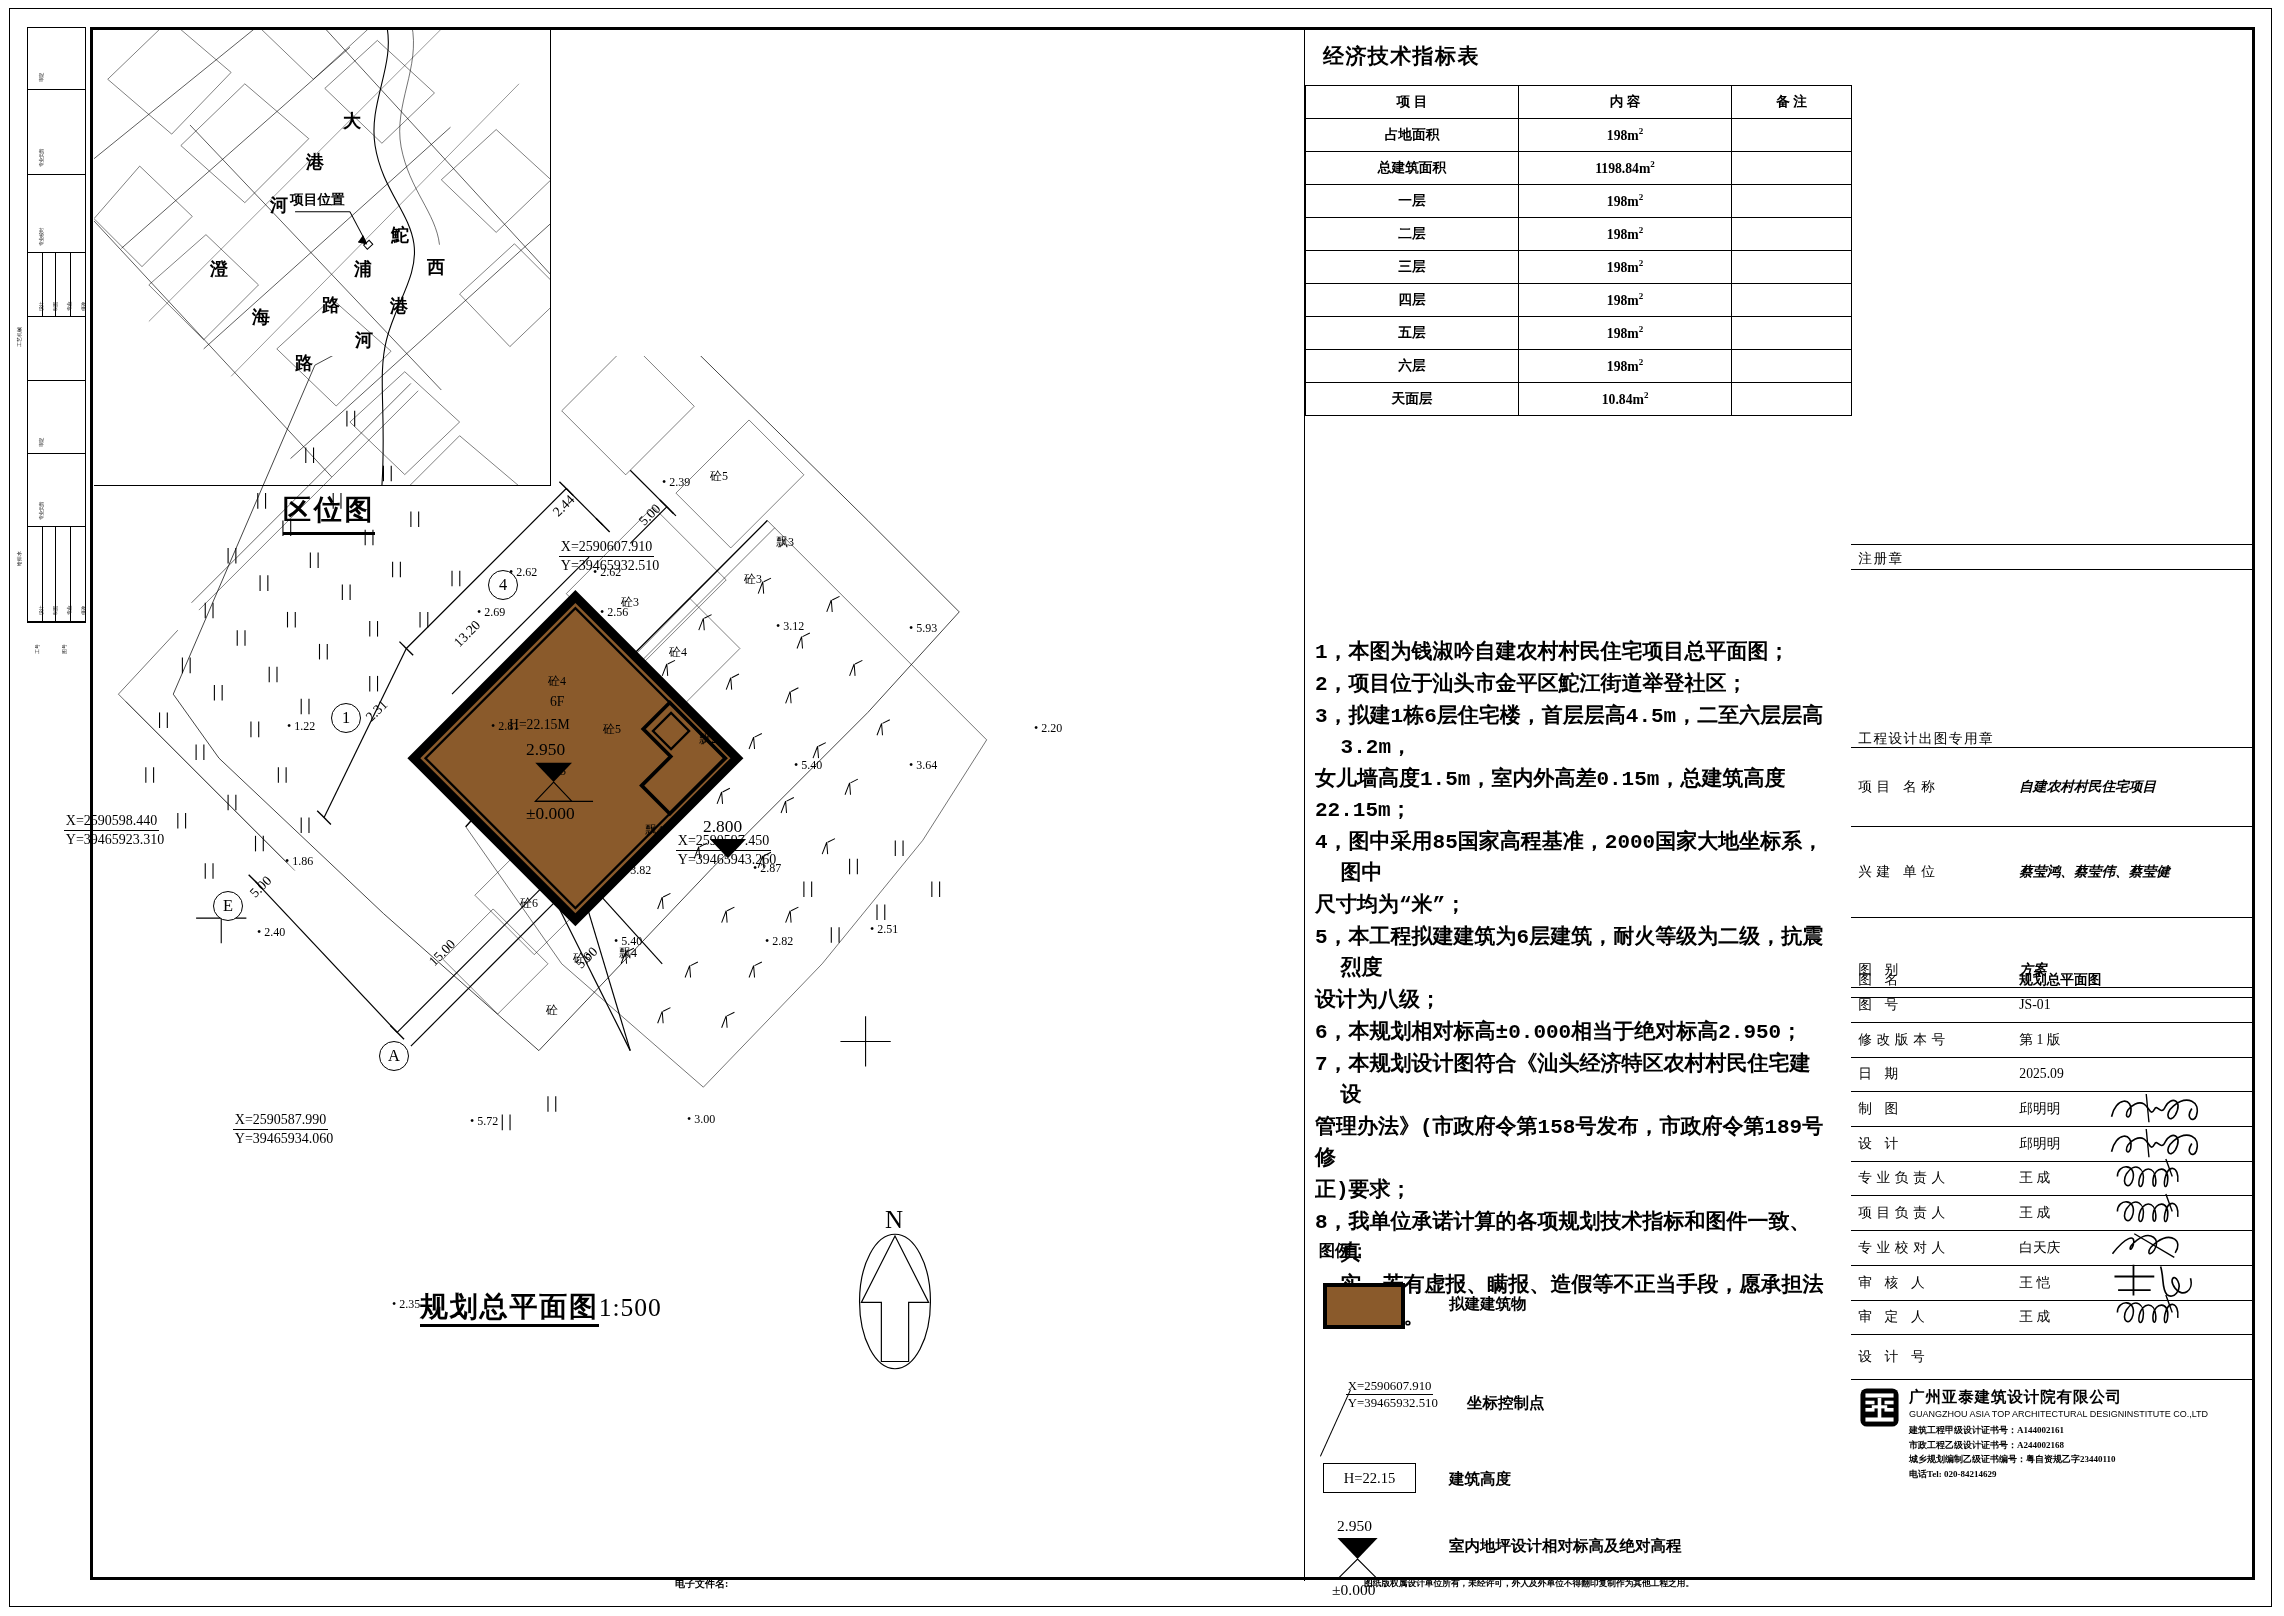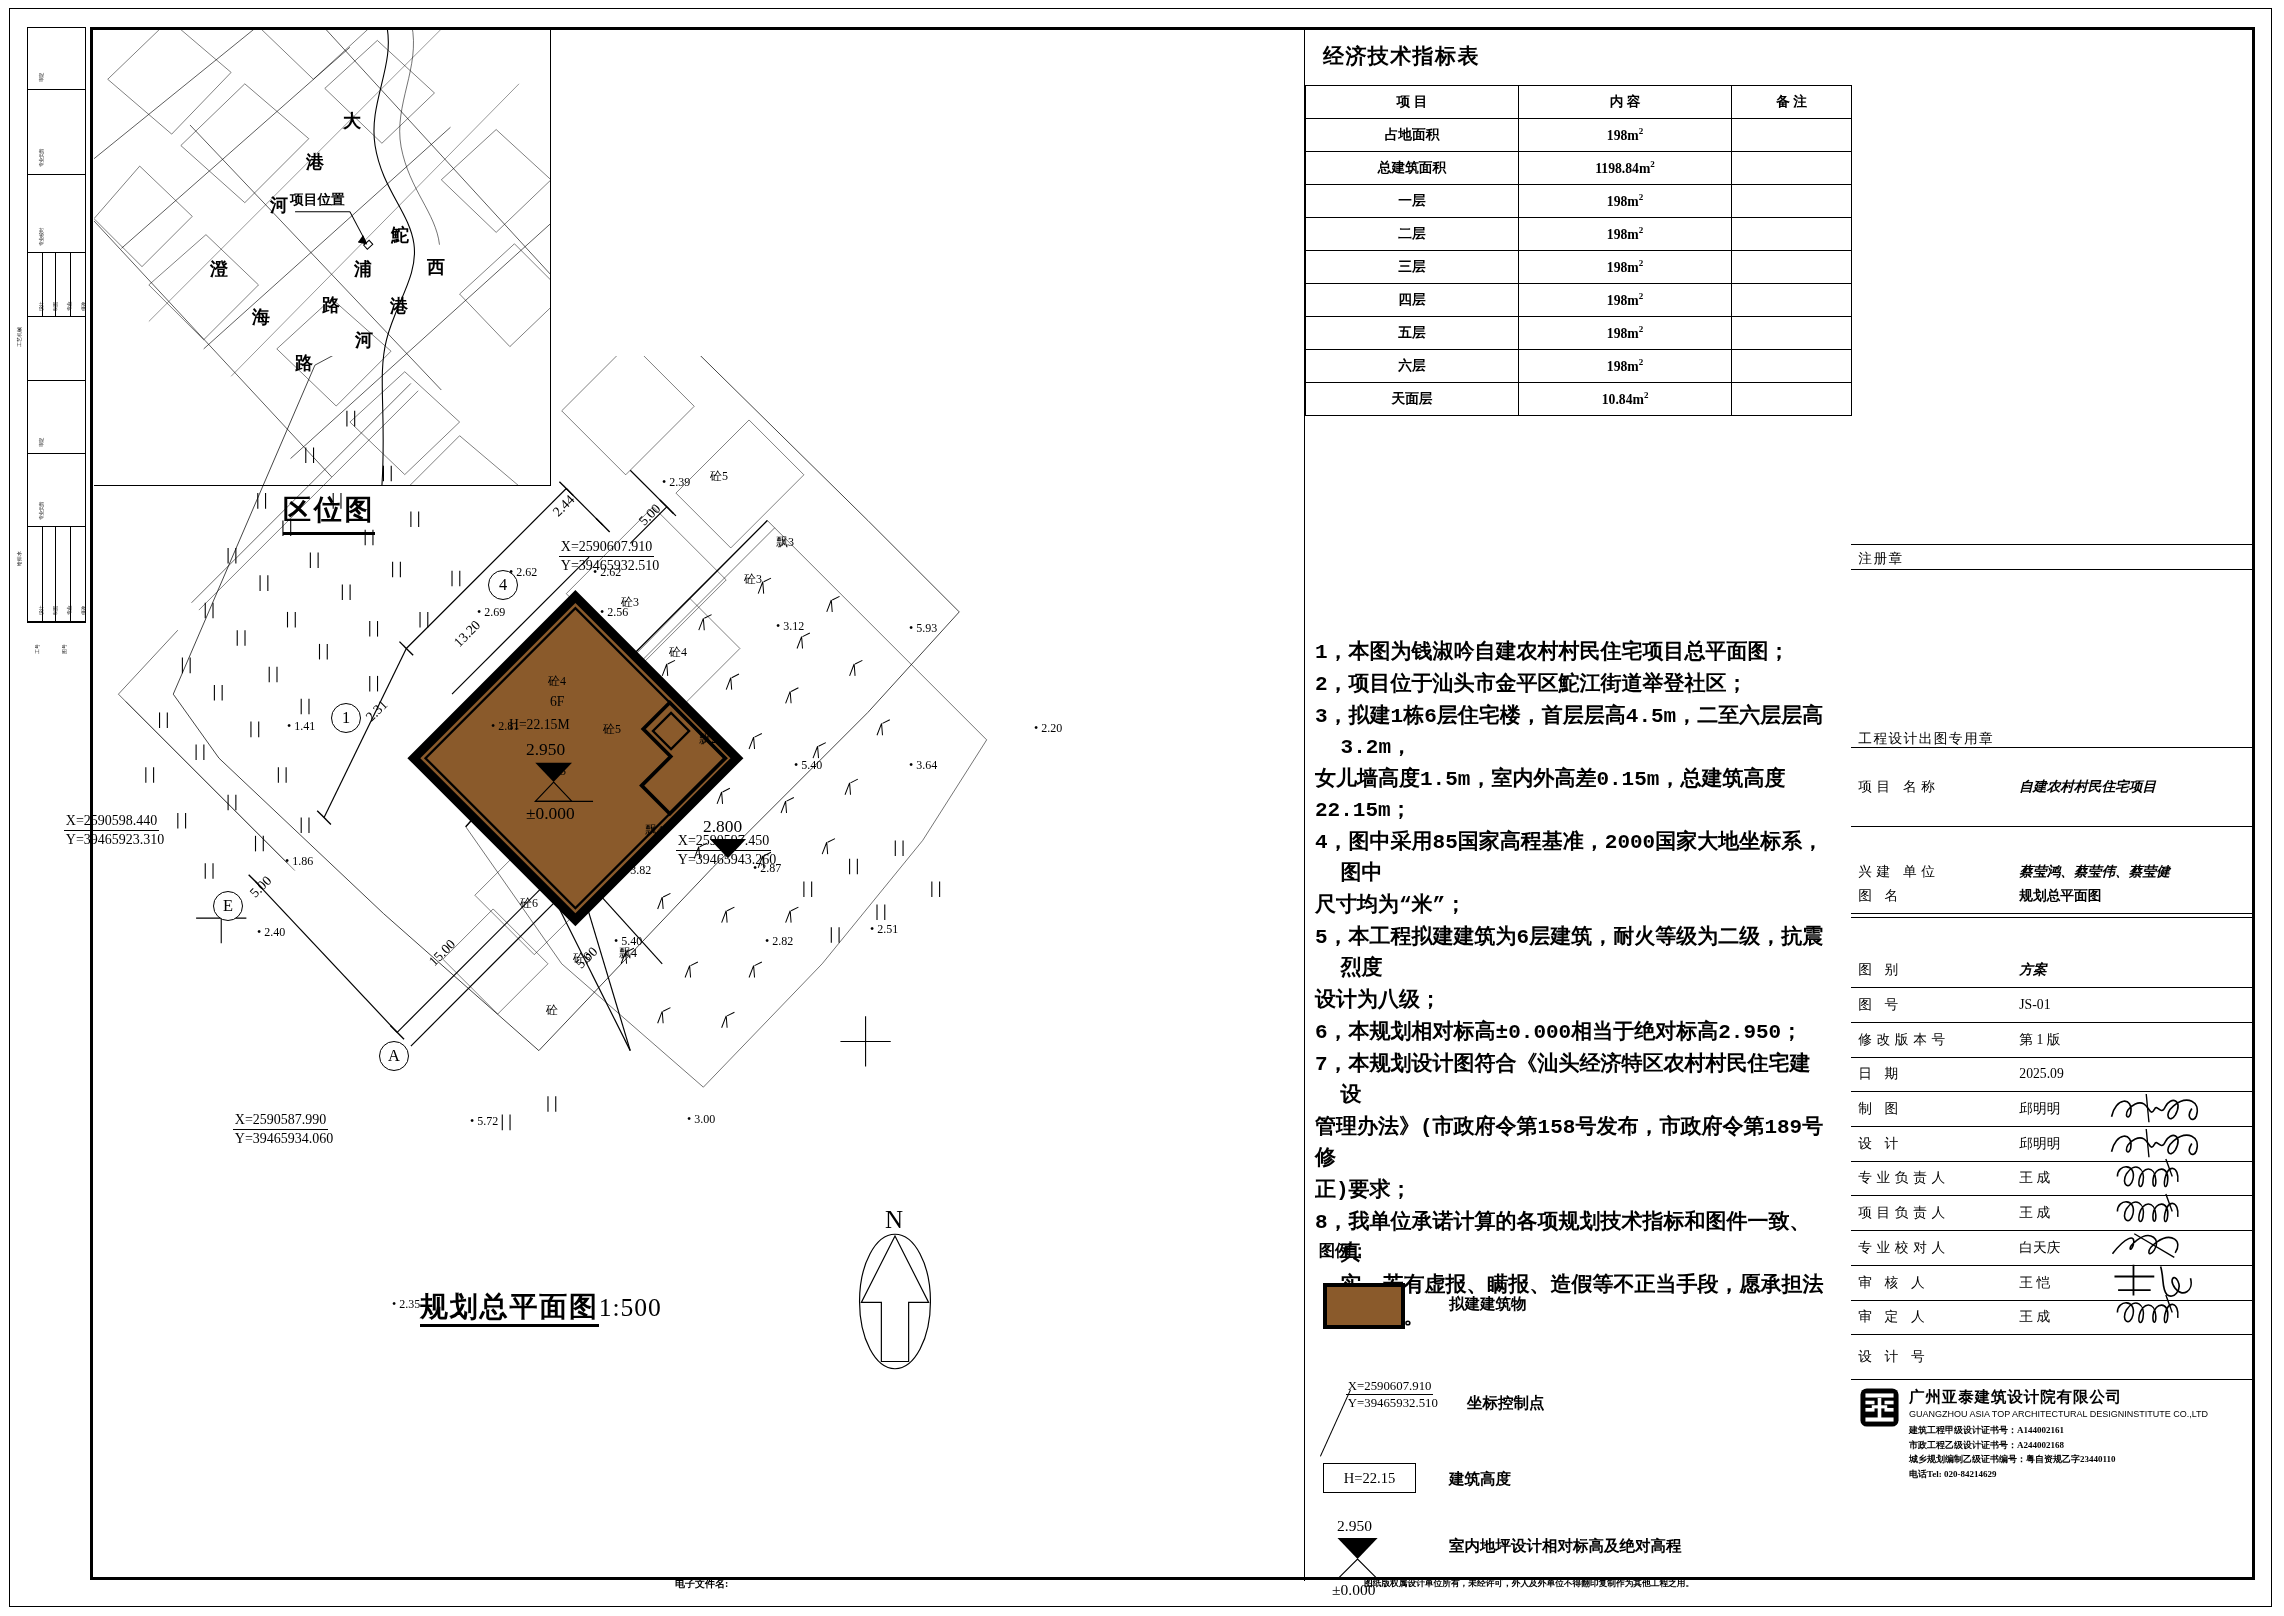--- a/index.html
+++ b/index.html
@@ -440,21 +440,21 @@
     <div class="coord" style="left:142px;top:756px;">
       <div class="top">X=2590587.990</div><br>
       <div class="bot">Y=39465934.060</div>
     </div>
 
     <div class="spot" style="left:571px;top:119px;">• <span>2.39</span></div>
     <div class="spot" style="left:502px;top:209px;">• <span>2.62</span></div>
     <div class="spot" style="left:418px;top:209px;">• <span>2.62</span></div>
     <div class="spot" style="left:386px;top:249px;">• <span>2.69</span></div>
     <div class="spot" style="left:509px;top:249px;">• <span>2.56</span></div>
-    <div class="spot" style="left:196px;top:363px;">• <span>1.41</span></div>
+    <div class="spot" style="left:196px;top:363px;">• <span>1.22</span></div>
     <div class="spot" style="left:400px;top:363px;">• <span>2.81</span></div>
     <div class="spot" style="left:194px;top:498px;">• <span>1.86</span></div>
     <div class="spot" style="left:685px;top:263px;">• <span>3.12</span></div>
     <div class="spot" style="left:818px;top:265px;">• <span>5.93</span></div>
     <div class="spot" style="left:703px;top:402px;">• <span>5.40</span></div>
     <div class="spot" style="left:818px;top:402px;">• <span>3.64</span></div>
     <div class="spot" style="left:943px;top:365px;">• <span>2.20</span></div>
     <div class="spot" style="left:532px;top:507px;">• <span>3.82</span></div>
     <div class="spot" style="left:662px;top:505px;">• <span>2.87</span></div>
     <div class="spot" style="left:166px;top:569px;">• <span>2.40</span></div>
@@ -611,21 +611,21 @@
     <div style="position:absolute;left:0;top:718px;width:403px;border-top:0.9px solid #000;"></div>
 
     <div class="rbrow" style="top:718px;height:80px;">
       <span class="lab">项目  名称</span>
       <span class="val hand">自建农村村民住宅项目</span>
     </div>
     <div class="rbrow" style="top:798px;height:91px;">
       <span class="lab">兴建  单位</span>
       <span class="val hand">蔡莹鸿、蔡莹伟、蔡莹健</span>
     </div>
-    <div class="rbrow" style="top:850px;height:35px;">
+    <div class="rbrow" style="top:934px;height:35px;">
       <span class="lab">图    名</span>
       <span class="val" style="font-weight:bold;">规划总平面图</span>
     </div>
     <div class="rbrow" style="top:924px;height:35px;">
       <span class="lab">图    别</span>
       <span class="val hand">方案</span>
     </div>
     <div class="rbrow" style="top:959px;height:35px;">
       <span class="lab">图    号</span>
       <span class="val">JS-01</span>

